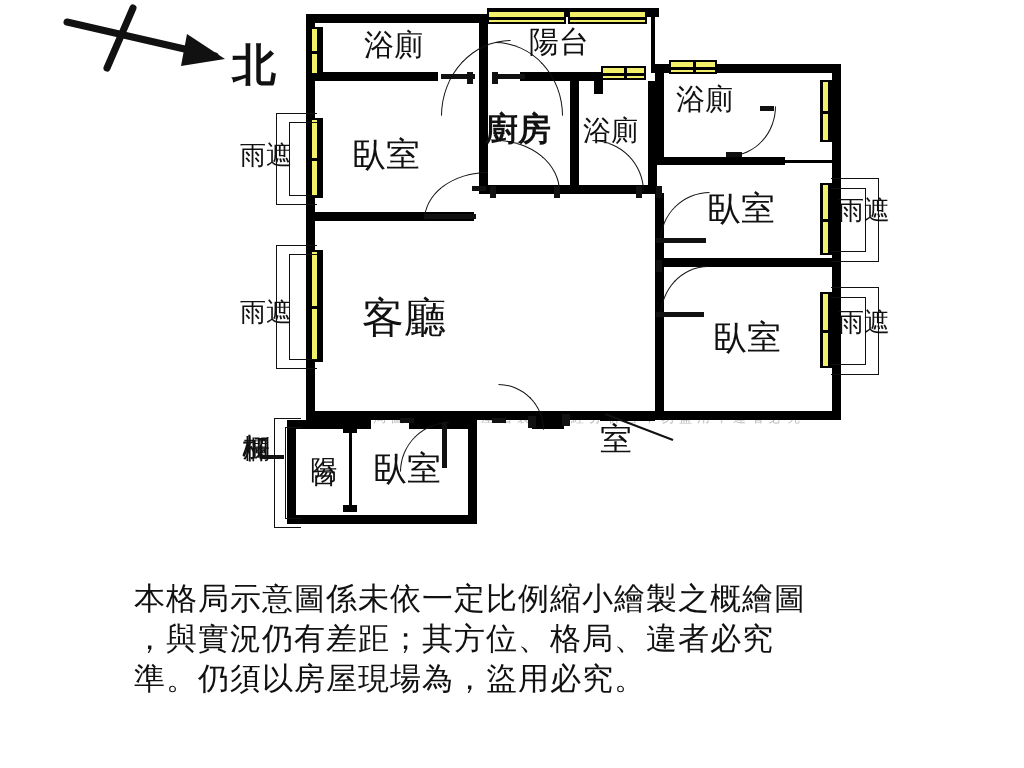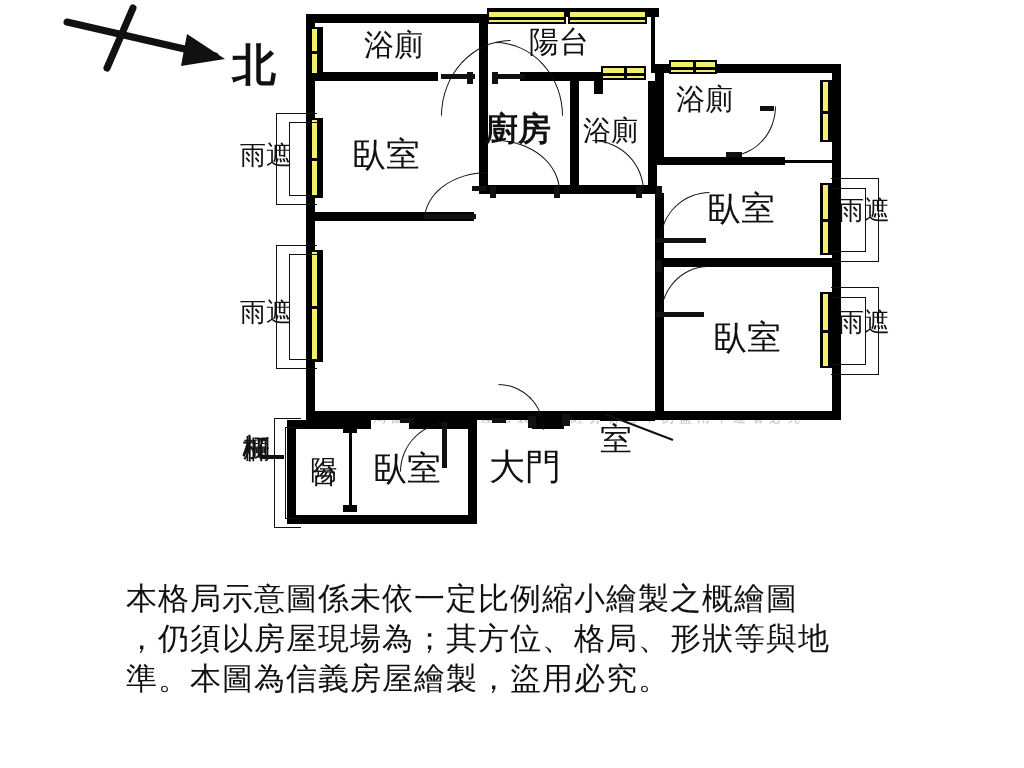--- a/index.html
+++ b/index.html
@@ -43,21 +43,21 @@
   .wm-small{position:absolute;color:#bdbdbd;font-size:13px;letter-spacing:5px;
             font-family:"DejaVu Serif","Liberation Serif",serif;}
 
   
   #north-arrow{position:absolute;left:55px;top:4px;}
 
   
   #disclaimer{position:absolute;left:126px;top:578px;width:840px;
      font-size:31px;line-height:40px;color:#111;letter-spacing:1px;
      font-family:"DejaVu Serif","Liberation Serif",serif;text-align:left;}
-  #disclaimer div{white-space:nowrap;}
+  #disclaimer div{white-space:nowrap;margin-left:8px;}
 </style>
 </head>
 <body>
 
 <div id="page">
 
   <div id="north-arrow">
     <svg width="190" height="86" viewBox="0 0 190 86">
       <line x1="12" y1="18" x2="160" y2="52" stroke="#111" stroke-width="7" stroke-linecap="round"></line>
       <line x1="78" y1="4" x2="52" y2="64" stroke="#111" stroke-width="7" stroke-linecap="round"></line>
@@ -236,30 +236,30 @@
   <div style="position:absolute;left:262px;top:455px;width:22px;height:4px;background:#111;"></div>
 
   <div class="label" style="left:364px;top:25px;font-size:30px;">浴廁</div>
   <div class="label" style="left:529px;top:22px;font-size:30px;">陽台</div>
   <div class="label" style="left:676px;top:80px;font-size:29px;">浴廁</div>
   <div class="label" style="left:352px;top:132px;font-size:34px;">臥室</div>
   <div class="label" style="left:485px;top:107px;font-size:33px;font-weight:bold;">廚房</div>
   <div class="label" style="left:583px;top:112px;font-size:28px;">浴廁</div>
   <div class="label" style="left:707px;top:186px;font-size:34px;">臥室</div>
   <div class="label" style="left:713px;top:315px;font-size:34px;">臥室</div>
+  <div class="label" style="left:362px;top:290px;font-size:42px;">客廳</div>
   <div class="label" style="left:373px;top:446px;font-size:34px;">臥室</div>
   <div class="vlabel" style="left:306px;top:437px;font-size:27px;">陽台</div>
 
   <div class="label" style="left:240px;top:138px;font-size:26px;">雨遮</div>
   <div class="label" style="left:240px;top:295px;font-size:26px;">雨遮</div>
   <div class="label" style="left:838px;top:193px;font-size:26px;">雨遮</div>
   <div class="label" style="left:838px;top:305px;font-size:26px;">雨遮</div>
   <div class="vlabel" style="left:238px;top:412px;font-size:27px;">加欄杆</div>
-  <div class="label" style="left:489px;top:443px;font-size:36px;">大門</div>
   <div class="label" style="left:600px;top:418px;font-size:32px;">室</div>
 
   <div id="disclaimer">
     <div>本格局示意圖係未依一定比例縮小繪製之概繪圖</div>
-    <div>，仍須以房屋現場為；其方位、格局、形狀等與地</div>
-    <div>準。本圖為信義房屋繪製，盜用必究。</div>
+    <div>，與實況仍有差距；其方位、格局、違者必究</div>
+    <div>準。仍須以房屋現場為，盜用必究。</div>
   </div>
 
 </div>
 
 </body></html>

